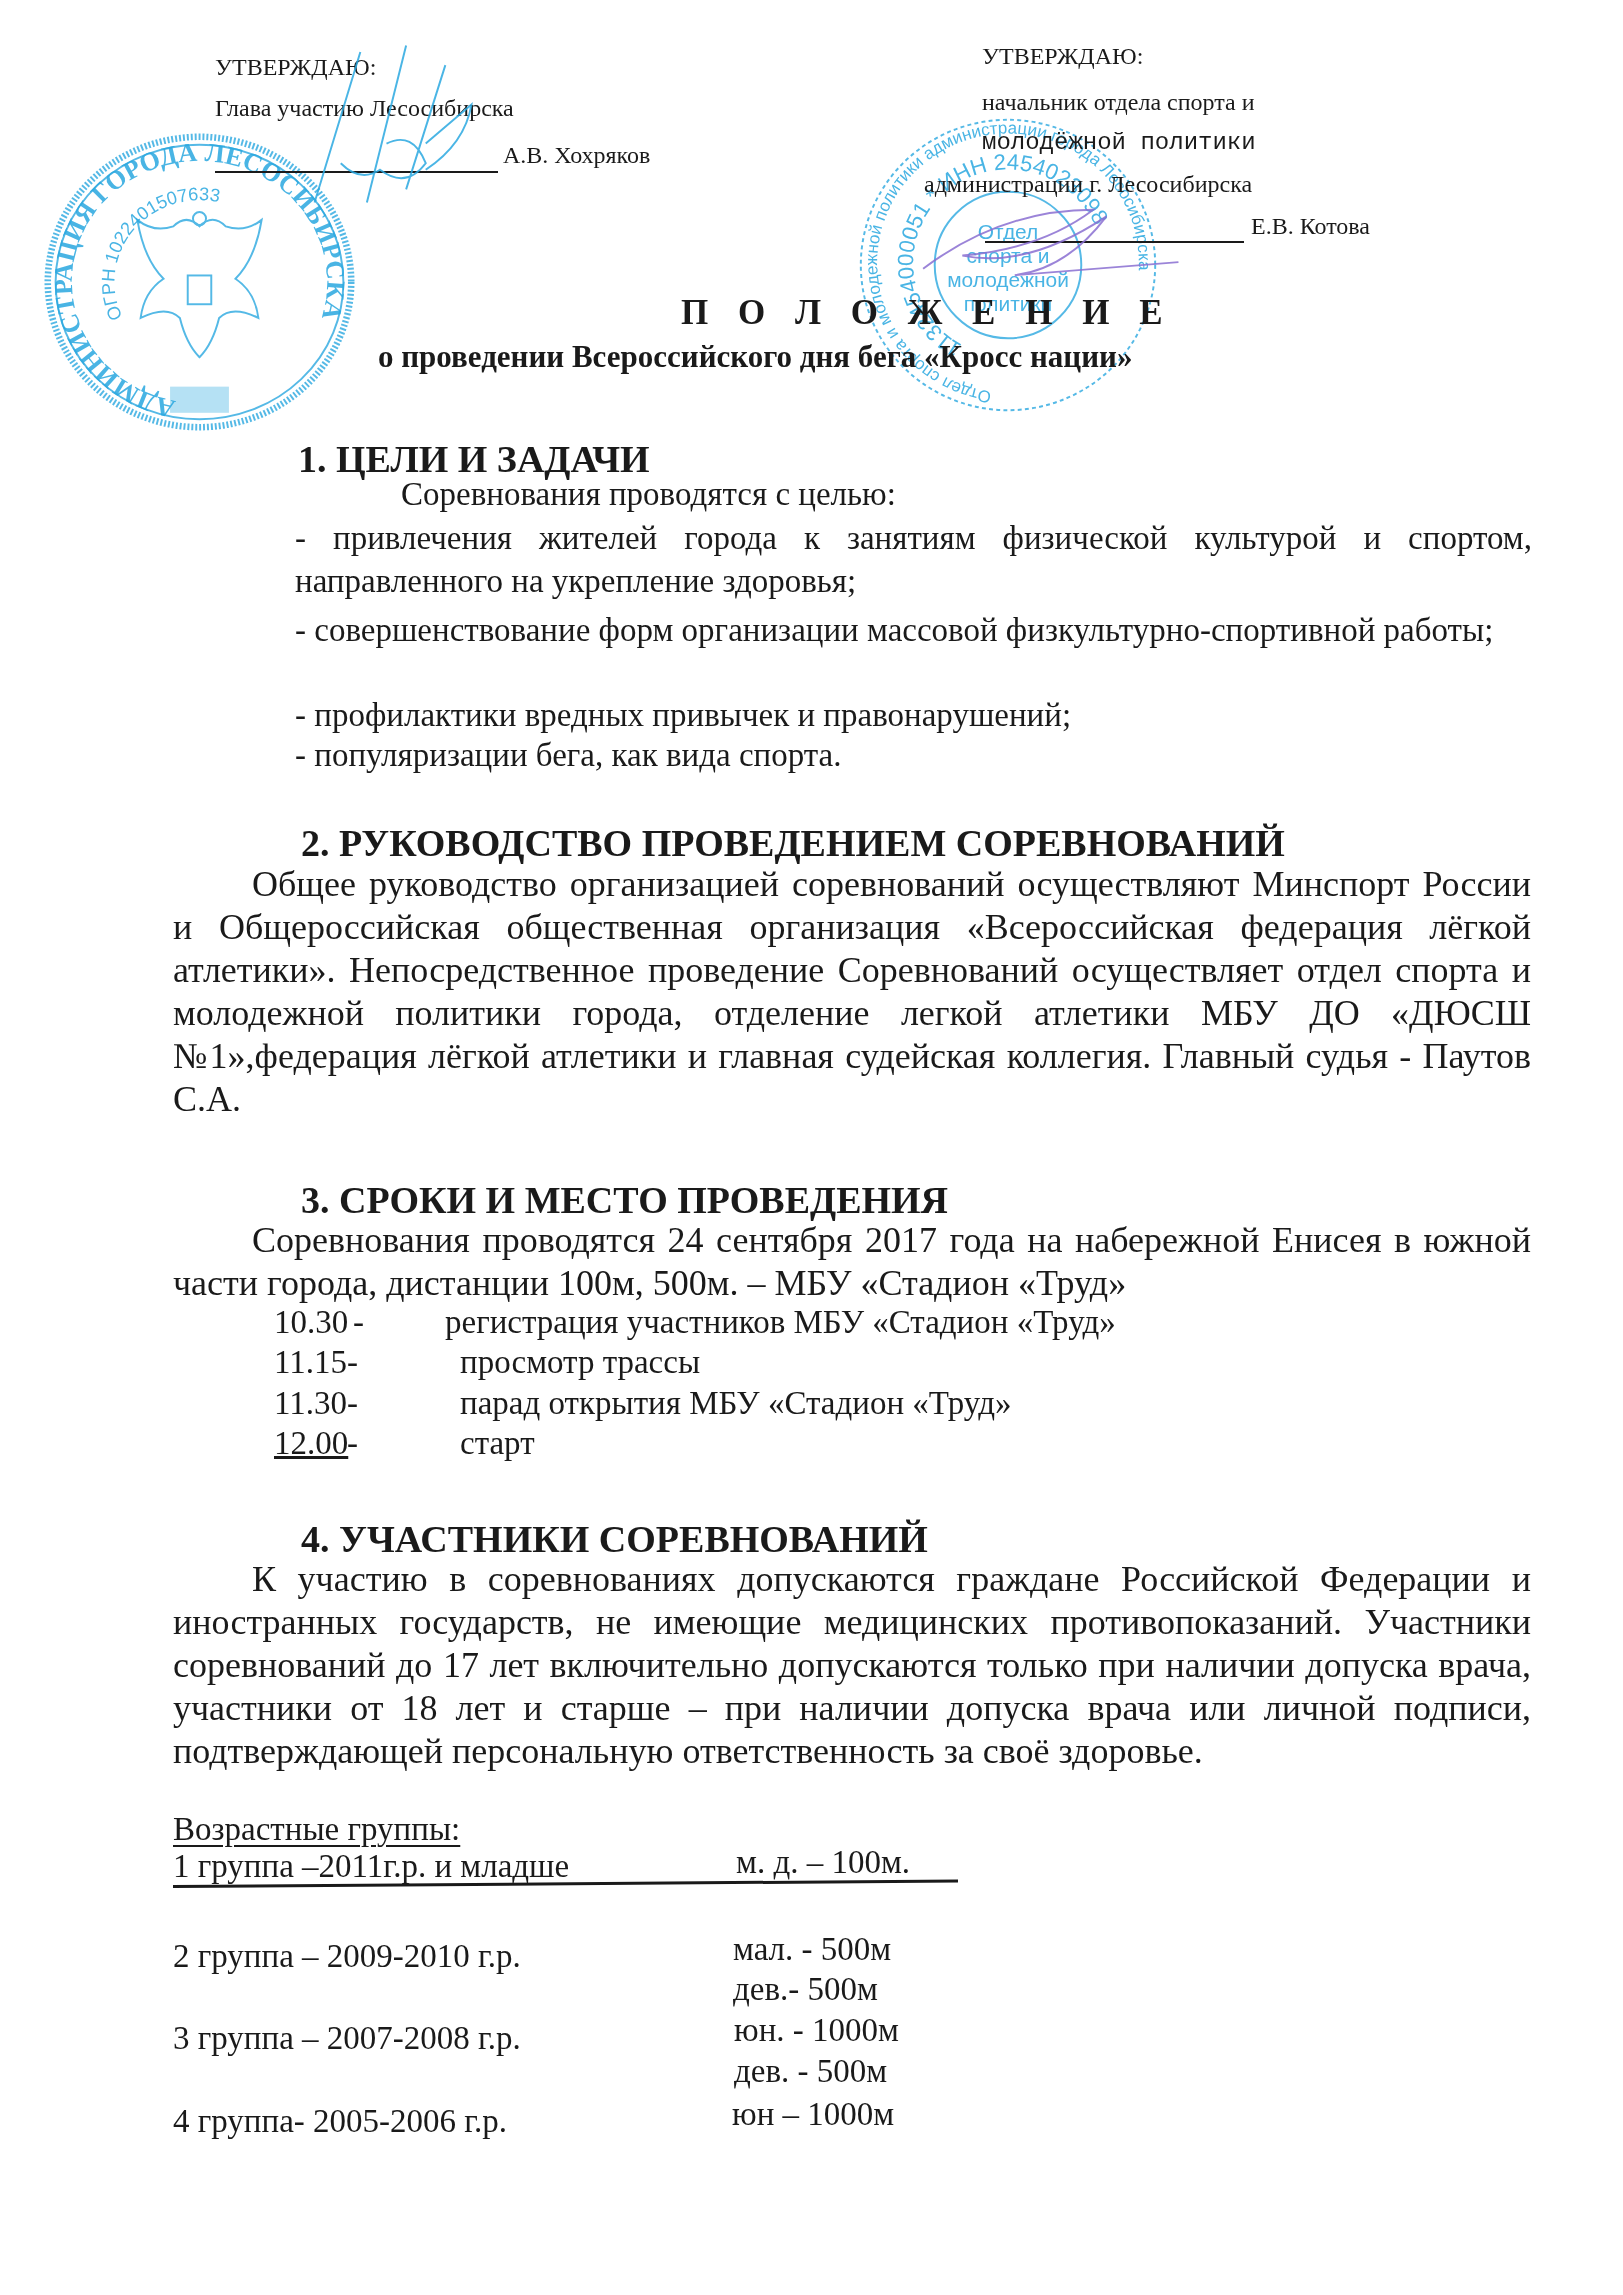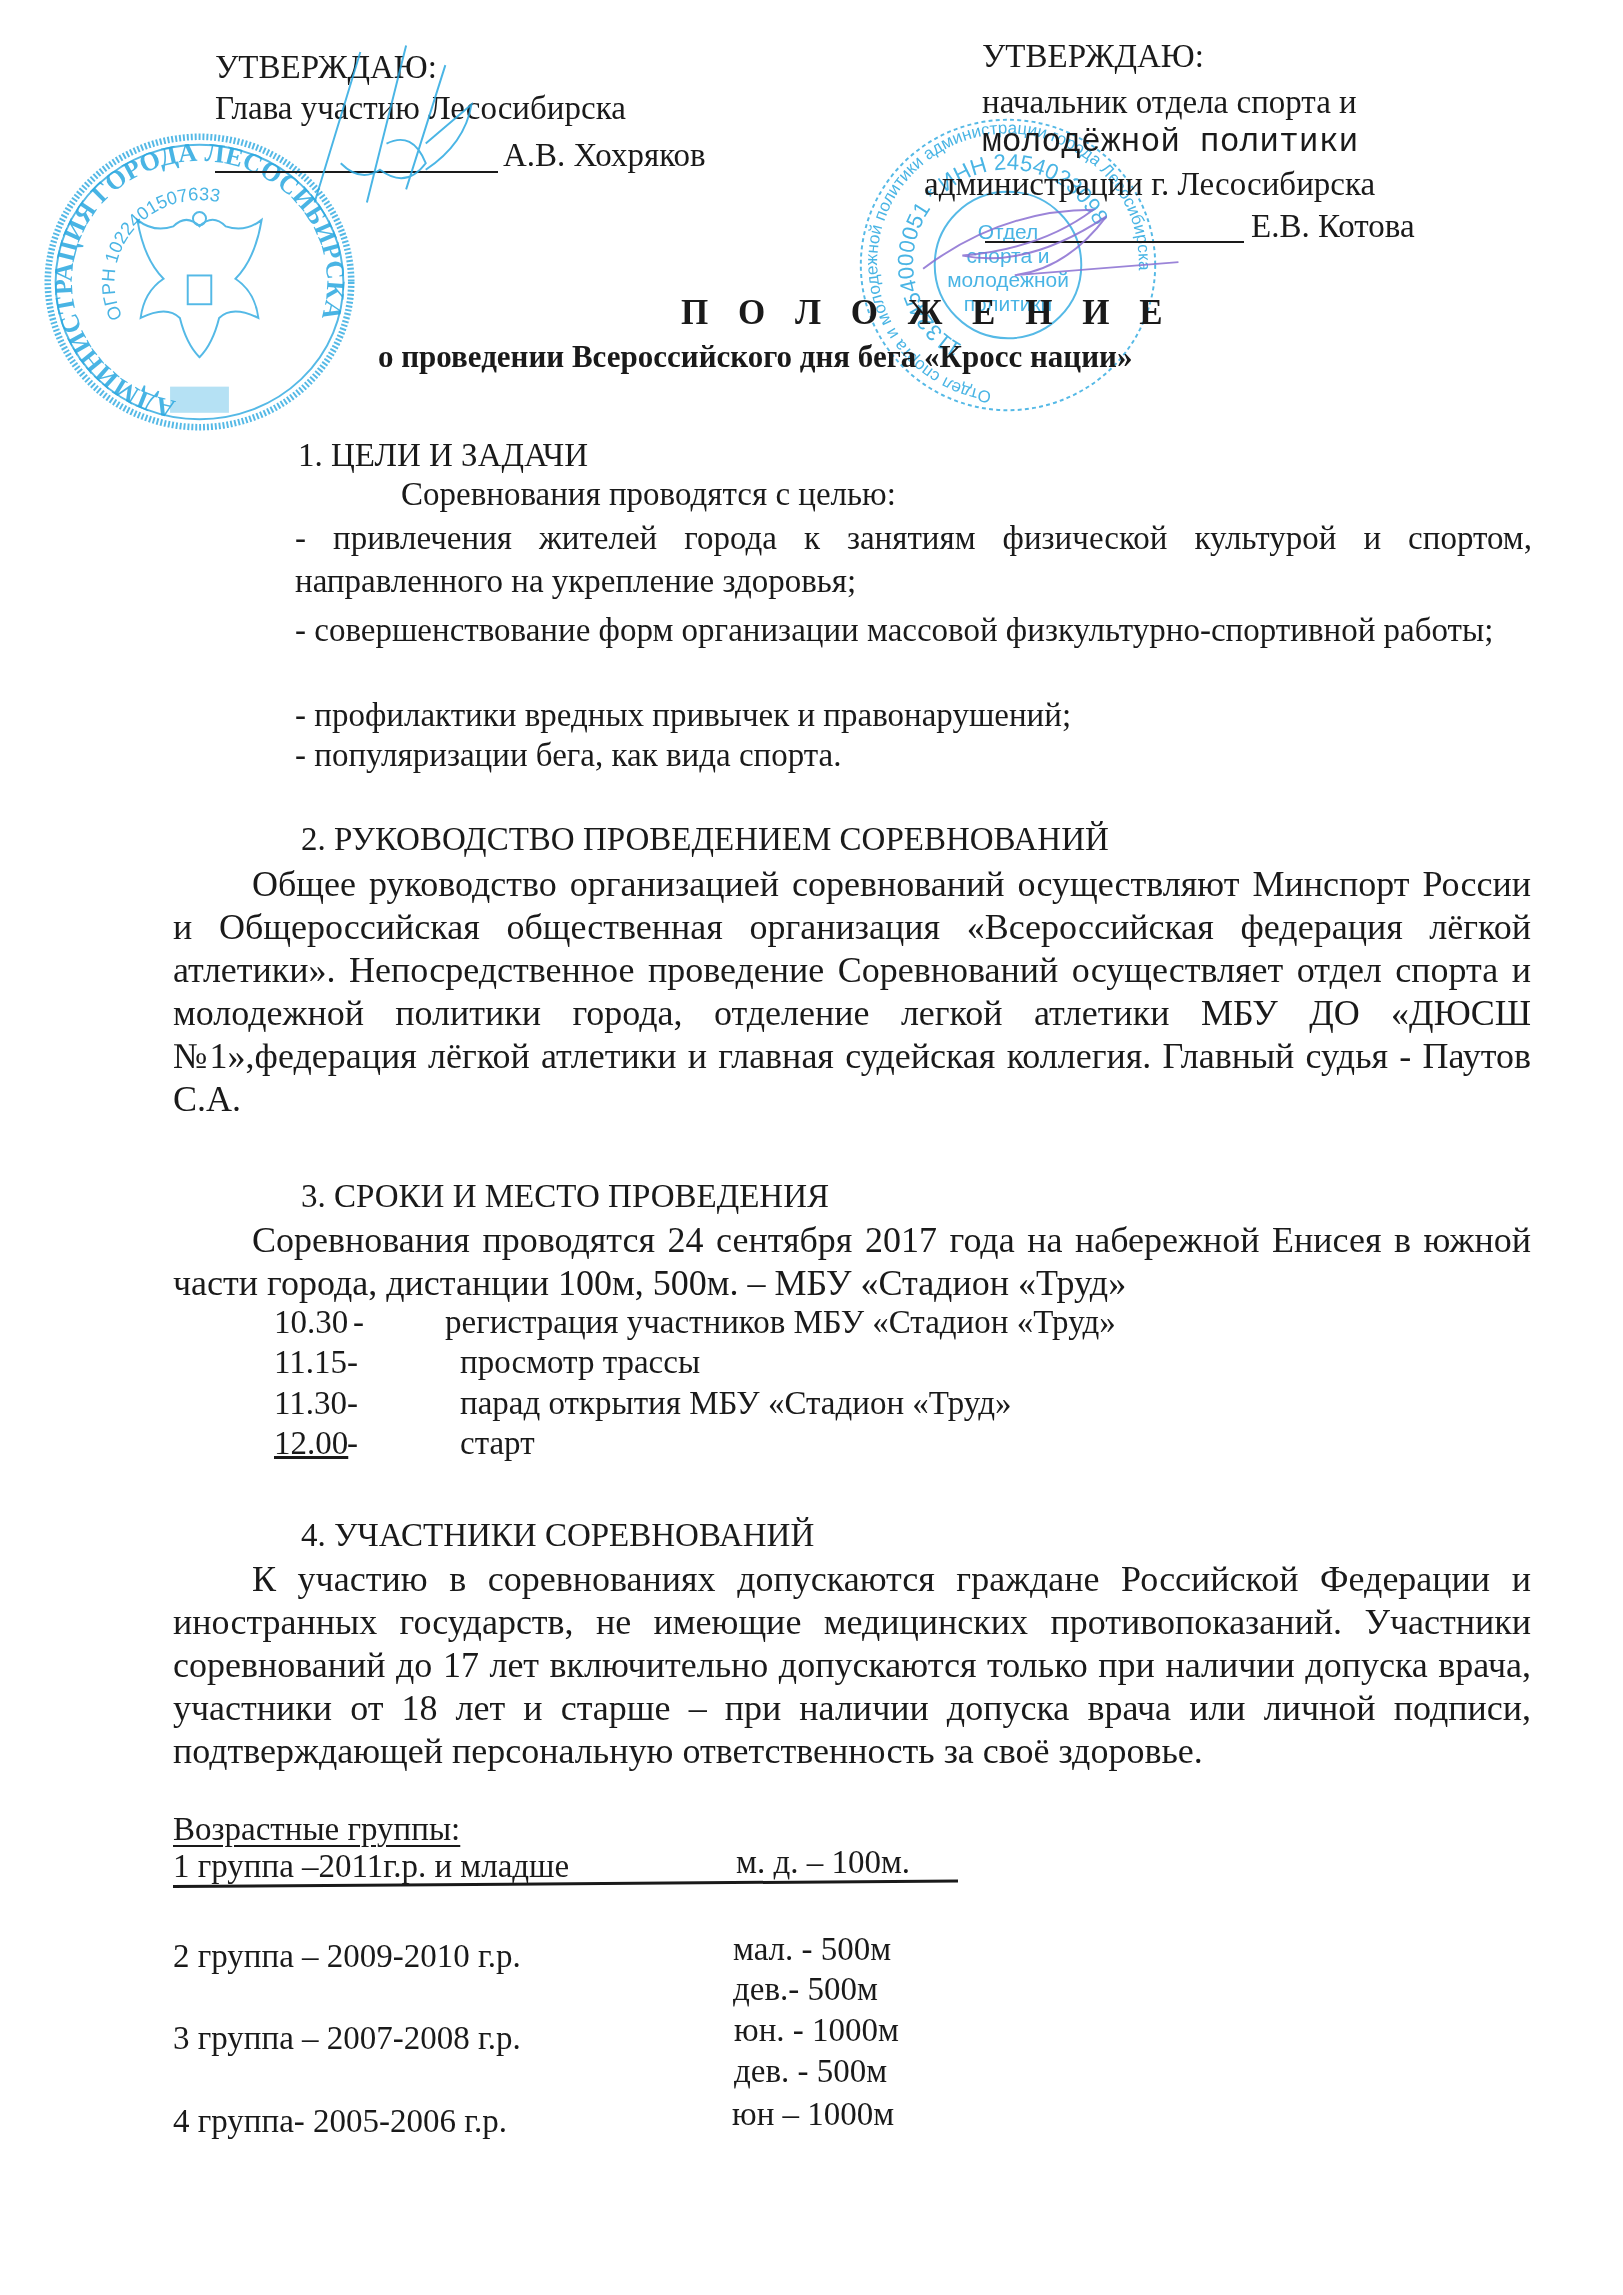--- a/index.html
+++ b/index.html
@@ -5,29 +5,29 @@
   html, body { margin: 0; padding: 0; background: #ffffff; }
   body {
     width: 1624px; height: 2295px; position: relative; overflow: hidden;
     font-family: "Liberation Serif", "DejaVu Serif", serif;
     color: #1a1a1a;
   }
   .abs { position: absolute; white-space: nowrap; }
   .txt { font-size: 33px; line-height: 39px; }
 
   
-  .approve { font-size: 33px; line-height: 37px; }
+  .approve { font-size: 24px; line-height: 37px; }
   .sig-line { position: absolute; height: 2px; background: #1a1a1a; }
 
   
   .title-main { font-size: 35px; font-weight: bold; letter-spacing: 10.5px; }
   .title-sub { font-size: 31px; font-weight: bold; }
 
   
-  .sec-head { font-size: 33px; font-weight: normal; }
+  .sec-head { font-size: 38px; font-weight: bold; }
   .para { position: absolute; font-size: 36px; line-height: 43px; text-align: justify; text-align-last: left; }
   .para .indent { display: inline-block; width: 79px; }
   .bullet { position: absolute; font-size: 33px; line-height: 43px; text-align: justify; }
 
   .sched-time { font-size: 33px; }
 
   .u { text-decoration: underline; text-decoration-thickness: 2px; text-underline-offset: 5.2px; }
   .group-underline { position: absolute; height: 2.6px; background: #1a1a1a; }
 
   

